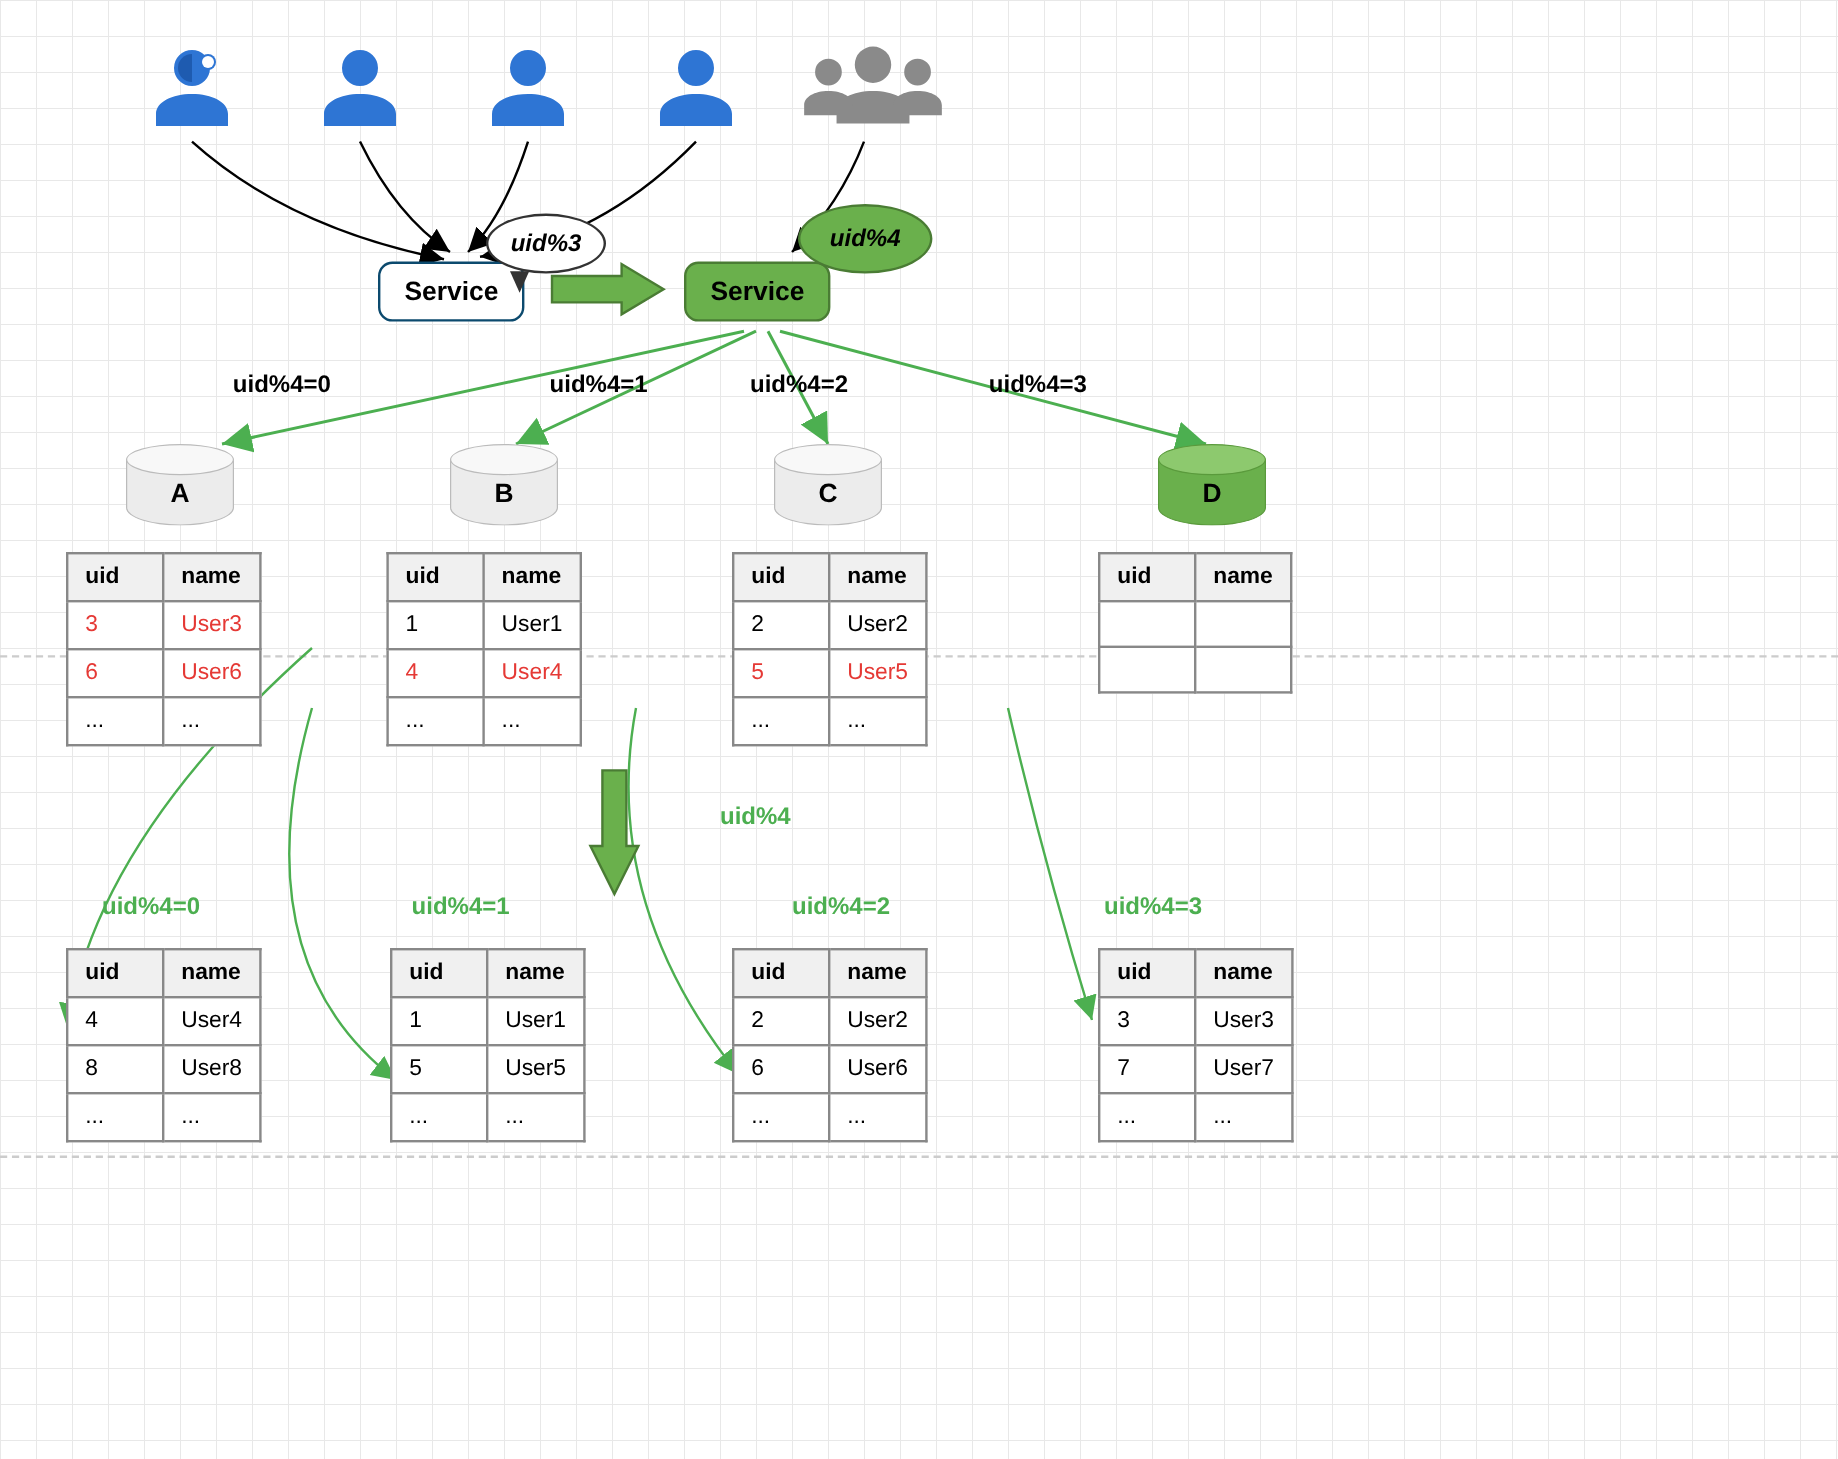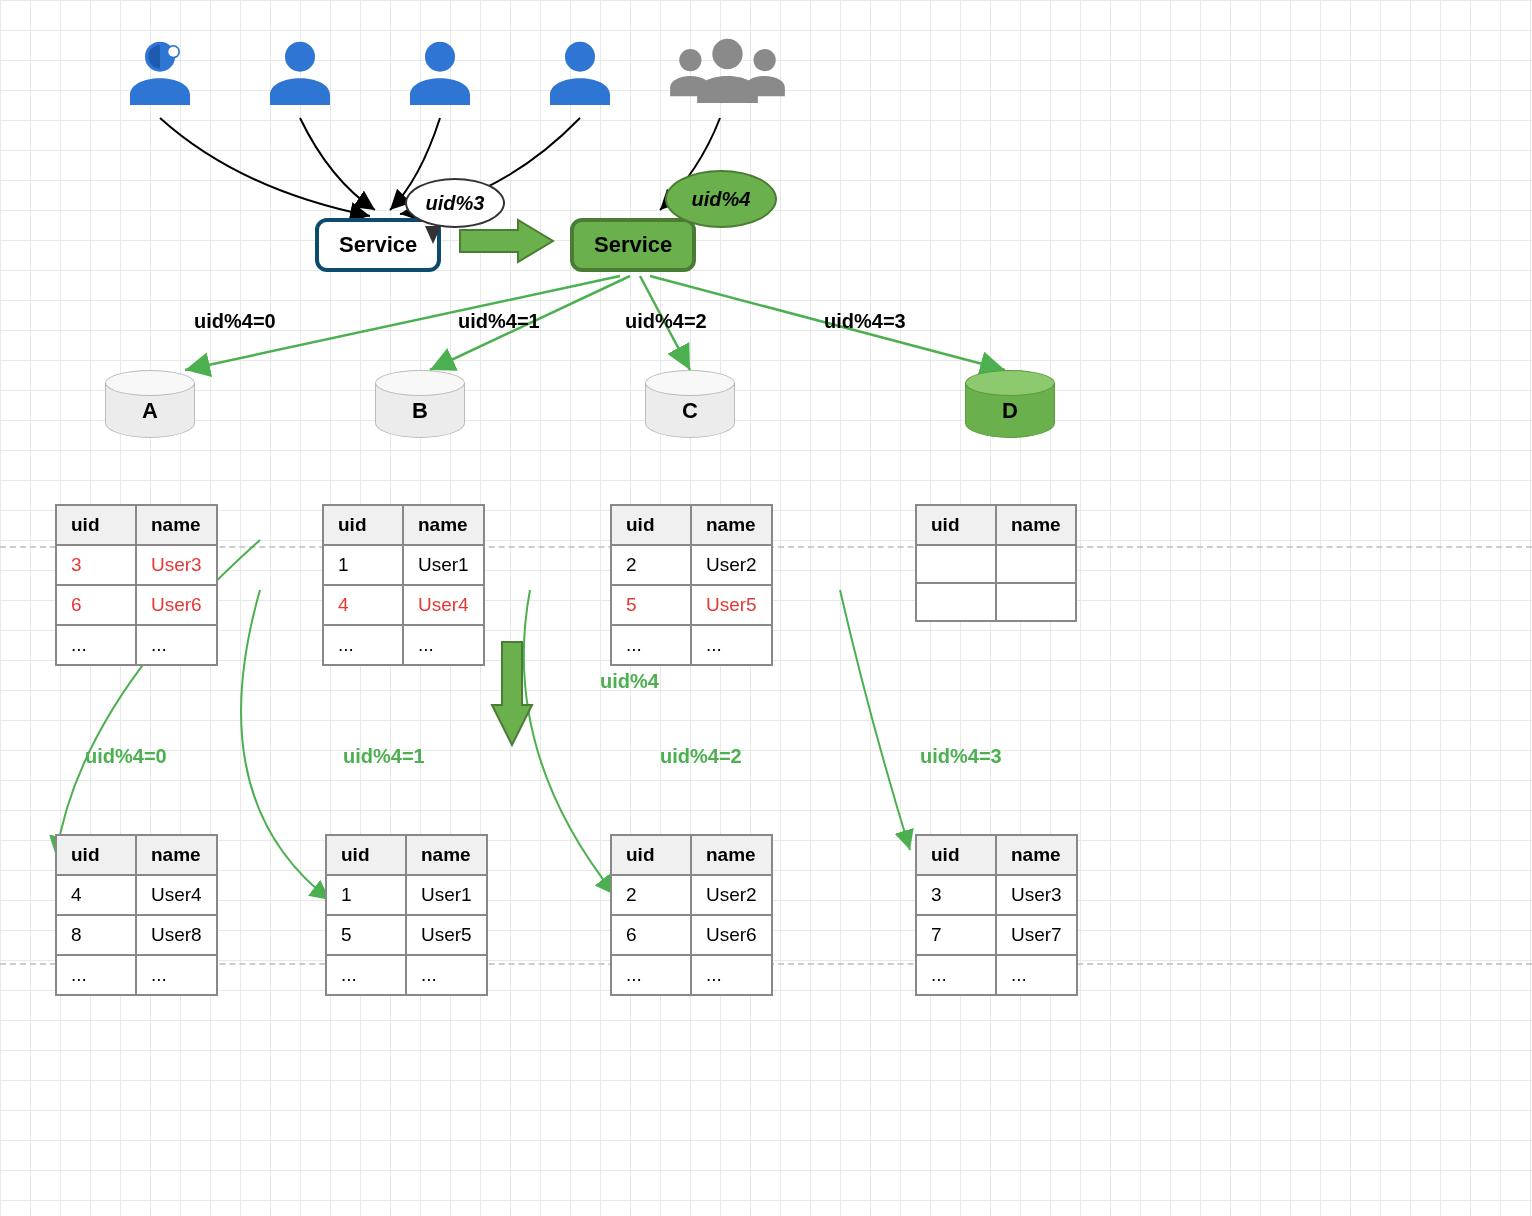--- a/index.html
+++ b/index.html
@@ -25,21 +25,21 @@
   .content { position: relative; z-index: 2; }
   svg.connections { position: absolute; inset: 0; z-index: 1; pointer-events: none; }
 
   .user-icon { position: absolute; }
   .user-icon svg { width: 80px; height: 80px; }
   .group-icon { position: absolute; }
   .group-icon svg { width: 135px; height: 85px; }
 
   .service-box {
     position: absolute;
-    border: 4px solid #0c4a6e;
+    border: 2px solid #0c4a6e;
     border-radius: 12px;
     padding: 10px 20px;
     font-weight: bold;
     font-size: 22px;
     background: white;
   }
   .service-box.green { background: #6ab04c; border-color: #4a7c34; }
   .bubble {
     position: absolute;
     border: 2px solid #333;
@@ -67,21 +67,20 @@
   .cyl-body { width: 90px; height: 55px; background: #ececec; border: 1px solid #bbb; border-top: none; position: absolute; top: 13px; border-radius: 0 0 50% 50% / 0 0 15px 15px; }
   .cylinder.green .cyl-top { background: #8dc96e; border-color: #5a9a3c; }
   .cylinder.green .cyl-body { background: #6ab04c; border-color: #5a9a3c; }
   .cyl-label { position: absolute; font-weight: bold; font-size: 22px; top: 28px; left: 50%; transform: translateX(-50%); }
 
   table.data-table {
     position: absolute;
     border-collapse: collapse;
     background: white;
     font-size: 19px;
-    margin-top: 44px;
   }
   table.data-table th, table.data-table td {
     border: 2px solid #888;
     padding: 8px 14px;
     text-align: left;
     min-width: 80px;
     height: 38px;
   }
   table.data-table th { background: #f0f0f0; font-size: 19px; }
   table.data-table td.red { color: #e53935; font-weight: 500; }

